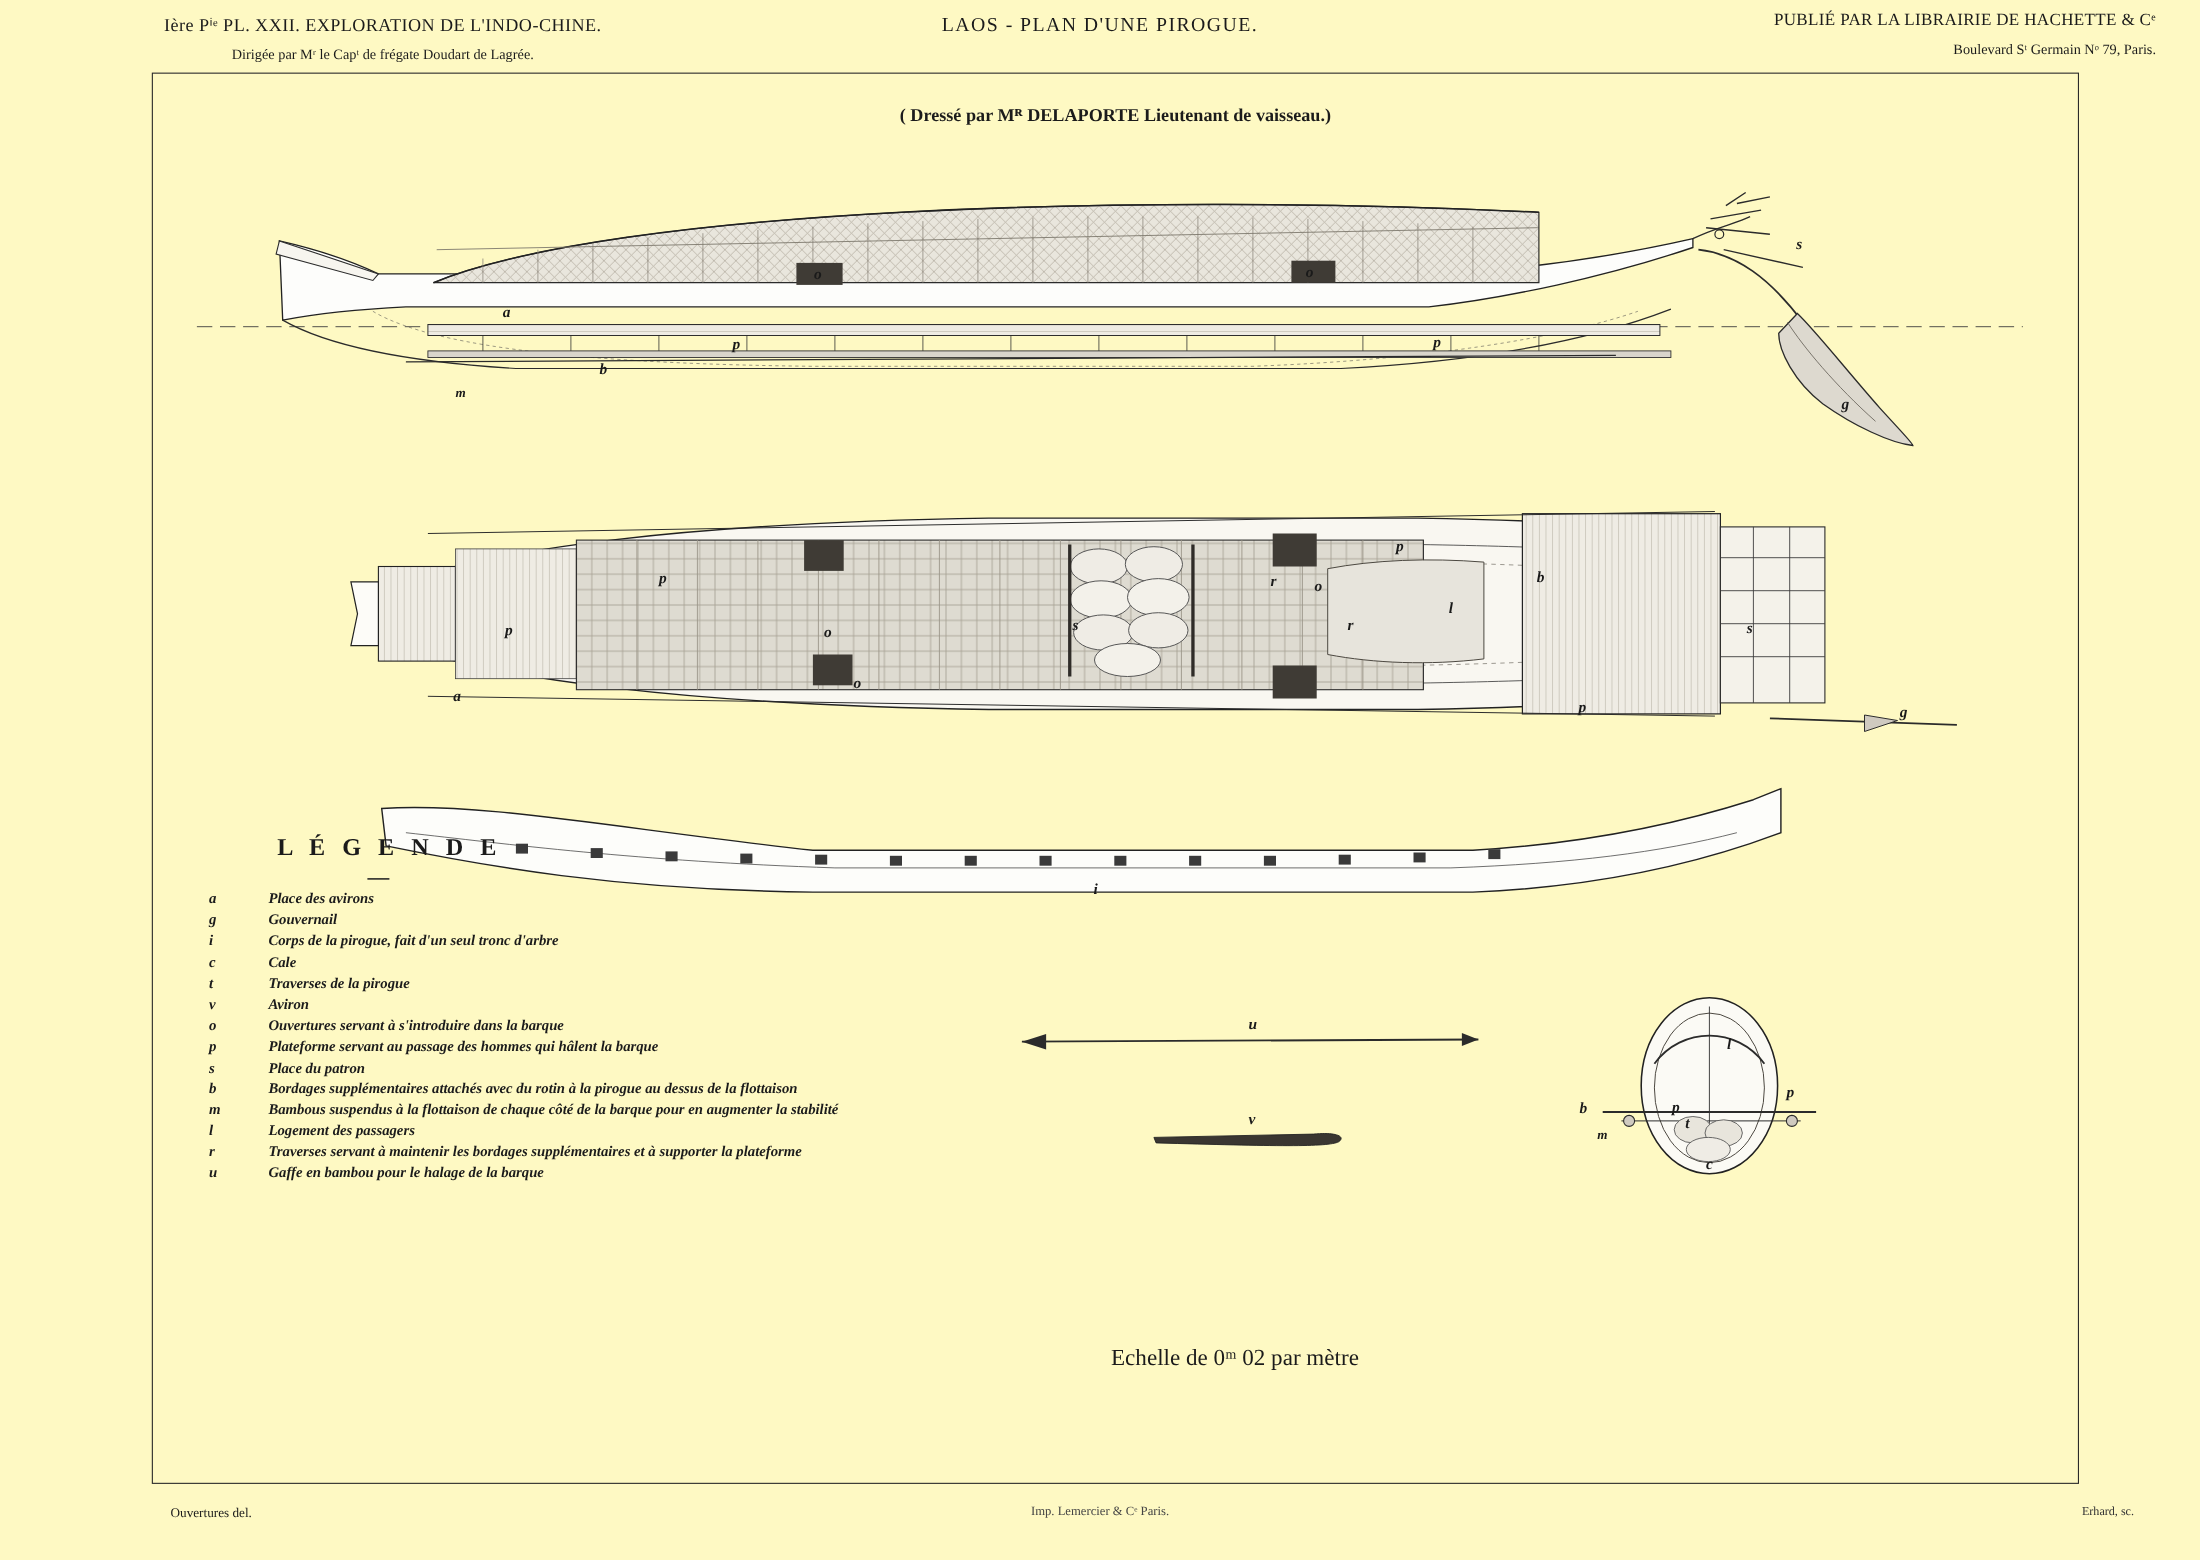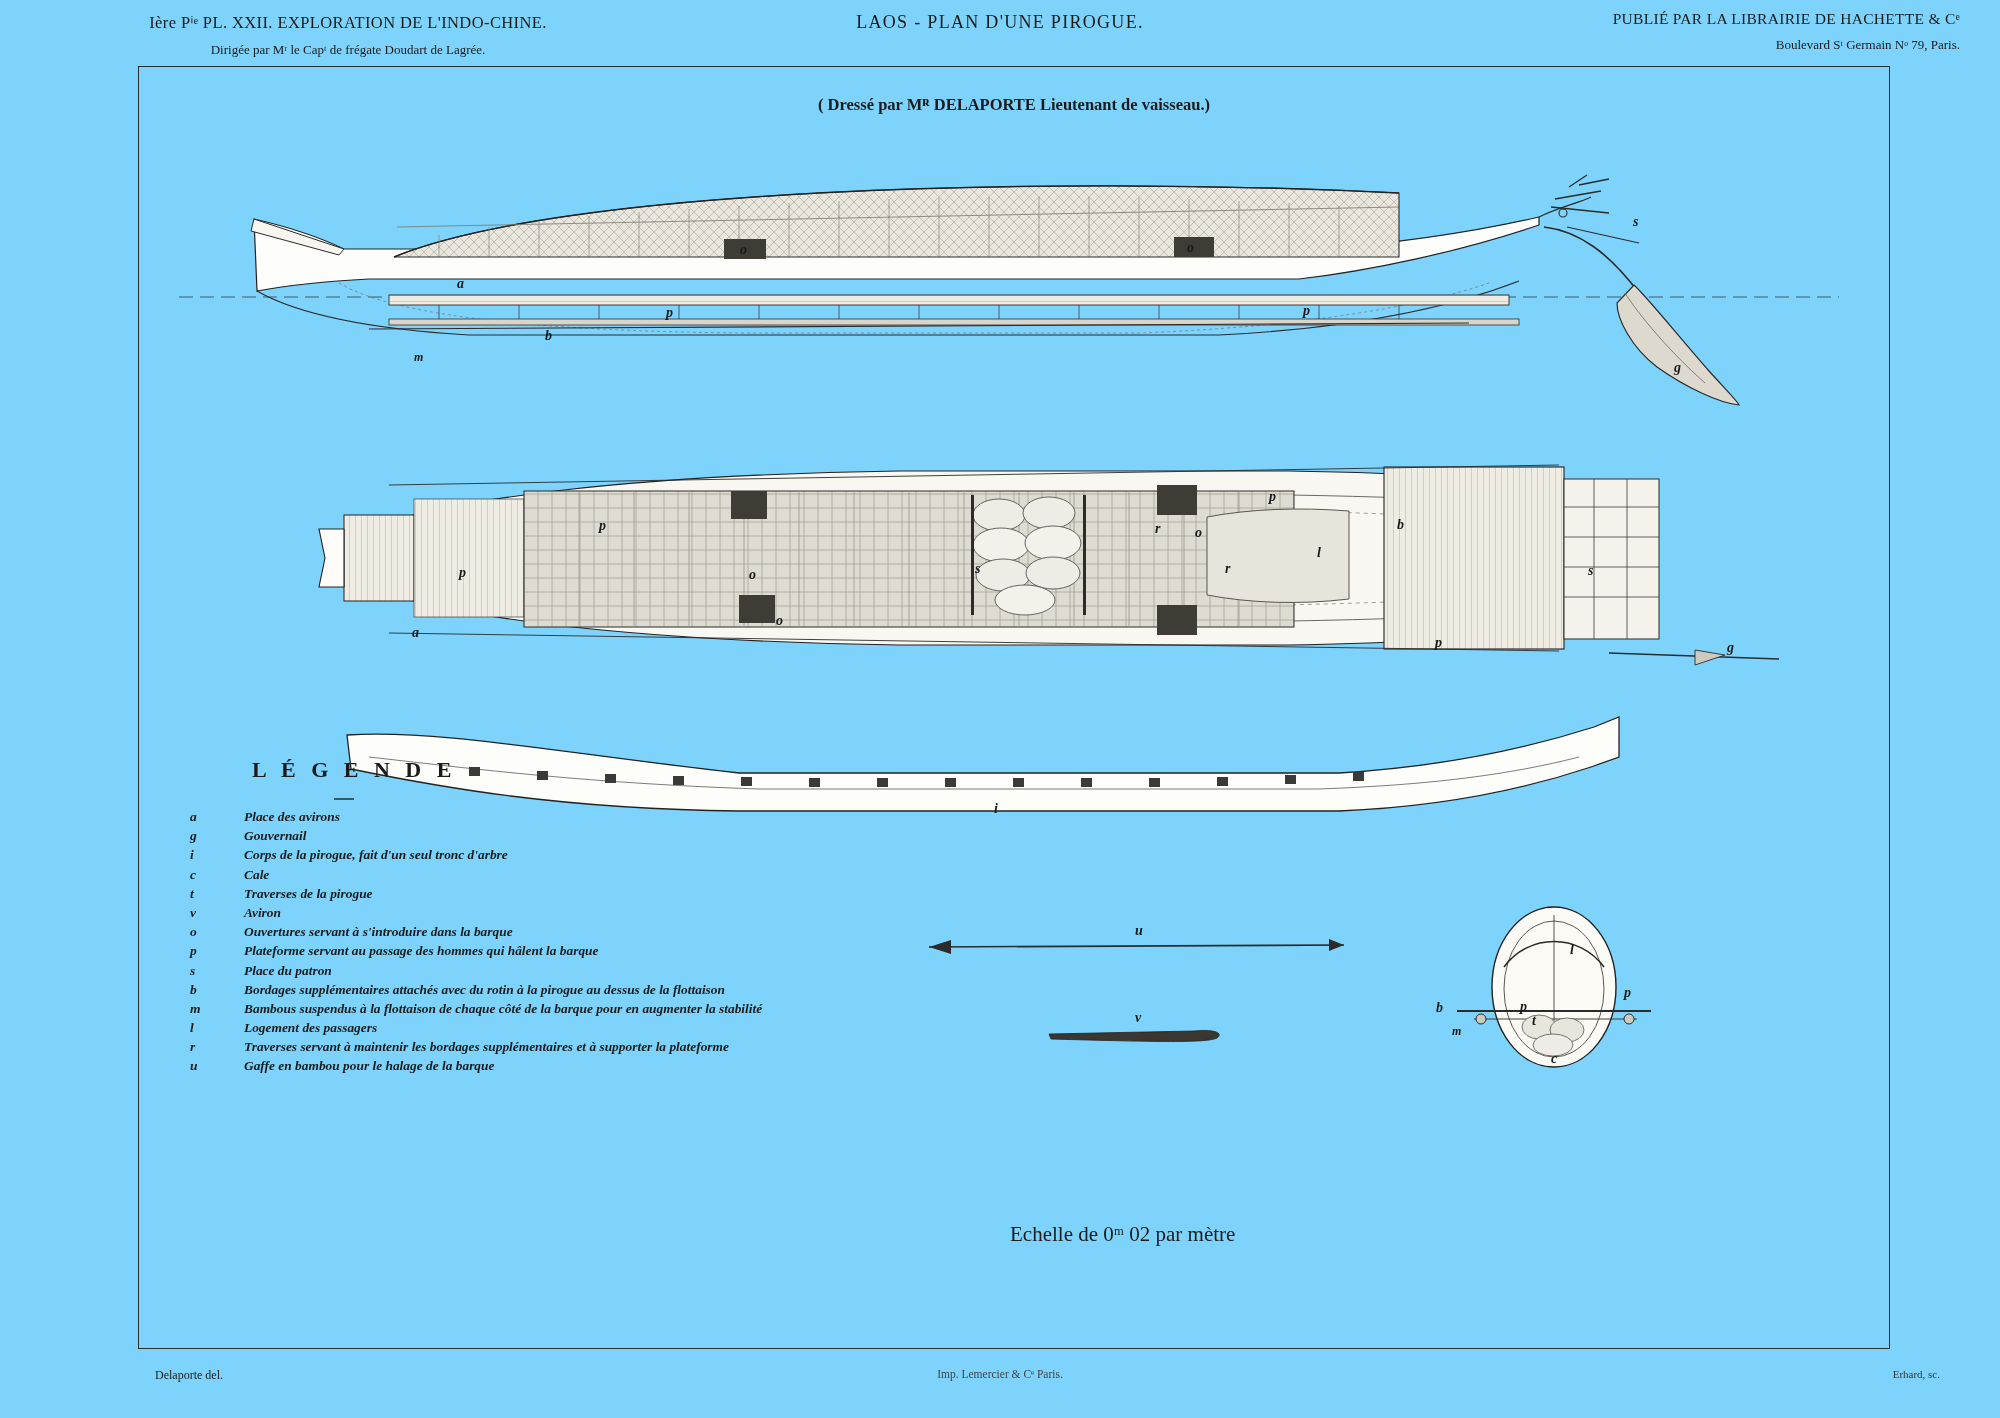--- a/index.html
+++ b/index.html
@@ -11,21 +11,21 @@
     width: 2000px;
     height: 1418px;
     position: relative;
     font-family: "Liberation Serif", serif;
     color: #1b1b1b;
     overflow: hidden;
   }
   .page {
     position: absolute;
     inset: 0;
-    background: #7dd3fc;
+    background: #fef9c3;
   }
   
   .hdr {
     position: absolute;
     top: 0; left: 0; right: 0;
     height: 62px;
   }
   .hdr-left {
     position: absolute;
     left: 138px;
@@ -517,18 +517,18 @@
           </tbody>
         </table>
       </div>
 
     </div>
   </div>
 
   <div class="scale-note">Echelle de 0ᵐ 02 par mètre</div>
 
   <div class="foot">
-    <div class="foot-left">Delaporte del.</div>
+    <div class="foot-left">Ouvertures del.</div>
     <div class="foot-center">Imp. Lemercier &amp; Cᵉ Paris.</div>
     <div class="foot-right">Erhard, sc.</div>
   </div>
 
 </div>
 
 </body></html>

